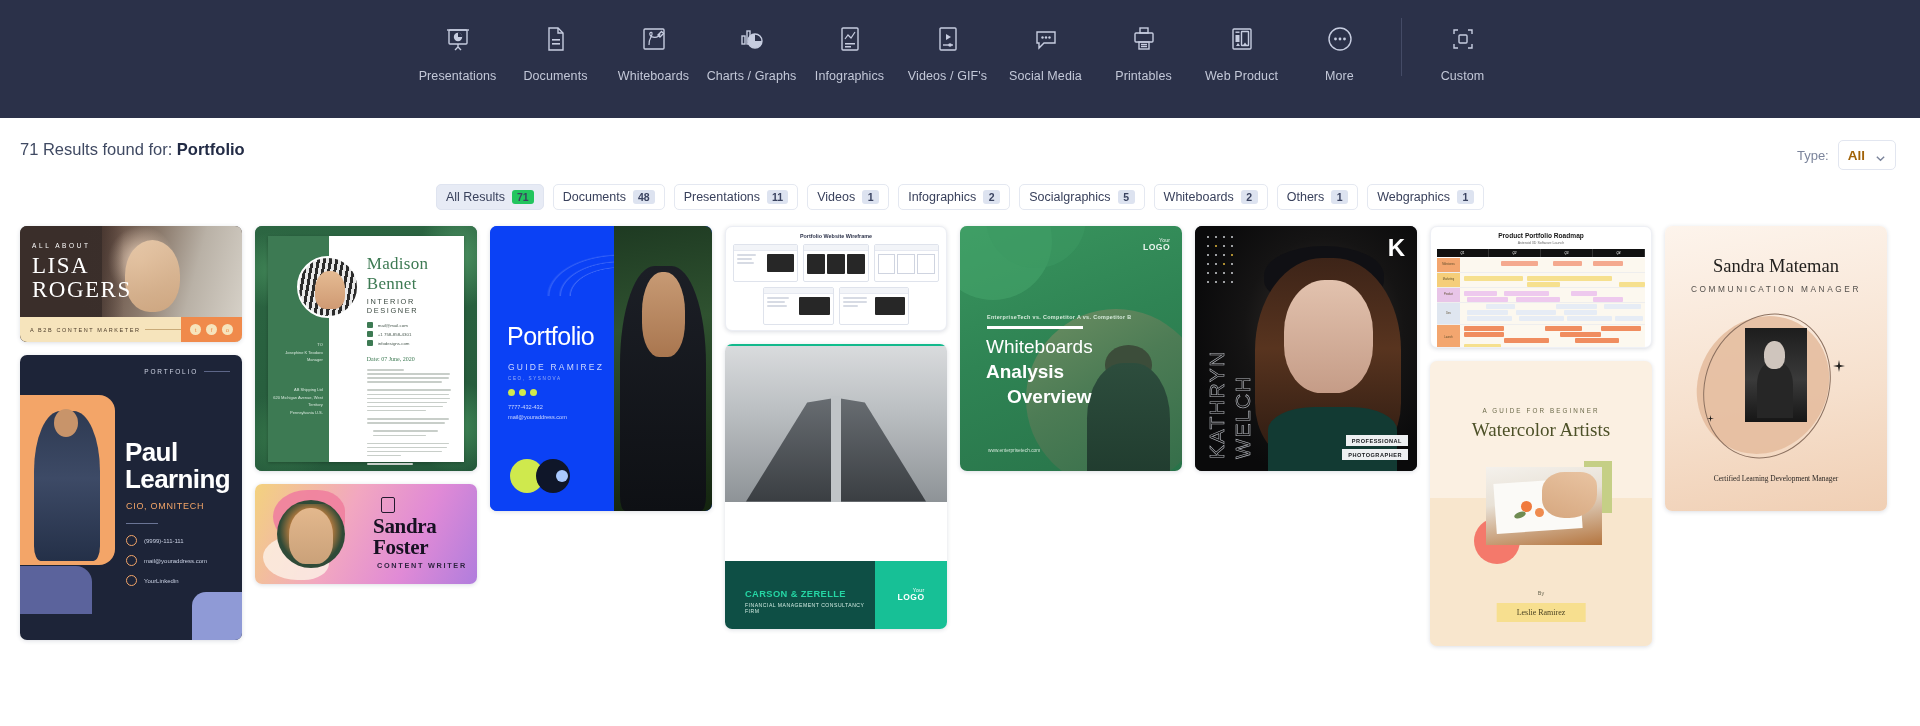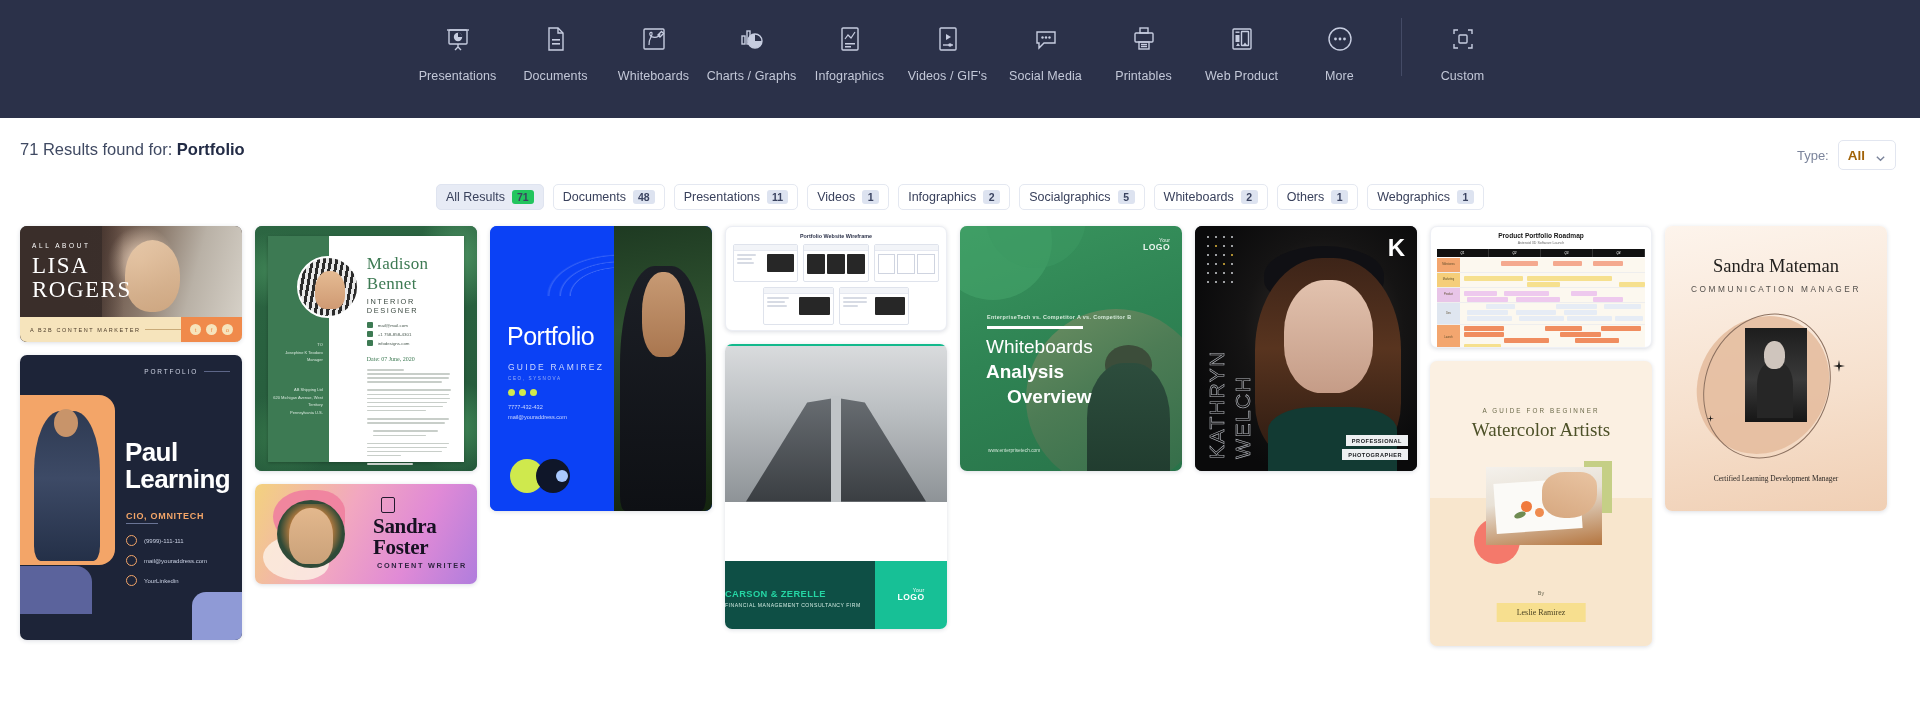--- a/index.html
+++ b/index.html
@@ -183,22 +183,22 @@
   }
   .c-paul .ph:before{
     content:""; position:absolute; left:34px; top:14px; width:24px; height:28px;
     background:#c8946a; border-radius:50%; z-index:2;
   }
   .c-paul .nm {
     position:absolute; left:105px; top:84px; color:#fff; font-size:26px;
     font-weight:700; line-height:1.02; letter-spacing:-.6px;
   }
   .c-paul .role {
-    position:absolute; left:106px; top:156px; color:#f3a568; font-size:9px;
-    font-weight:700; letter-spacing:.7px;
+    position:absolute; left:106px; top:146px; color:#f3a568; font-size:9px;
+    font-weight:400; letter-spacing:.7px;
   }
   .c-paul .hr { position:absolute; left:106px; top:168px; width:32px; height:1px; background:#6a7495;}
   .c-paul .ct { position:absolute; left:106px; top:180px; display:flex; flex-direction:column; gap:9px;}
   .c-paul .ctrow { display:flex; align-items:center; gap:7px; }
   .c-paul .ctic { width:11px; height:11px; border-radius:50%; border:1.3px solid #f3a568;}
   .c-paul .cttx { font-size:6px; color:#c9d0e2; }
   .c-paul .blob1 { position:absolute; left:0; bottom:26px; width:72px; height:48px;
      background:#5b639c; border-radius:0 16px 0 0; }
   .c-paul .blob2 { position:absolute; right:0; bottom:0; width:50px; height:48px;
      background:#8f9ad6; border-radius:14px 0 0 0;}
@@ -310,21 +310,21 @@
      width:16px; height:16px; color:#0ec08d; }
   .c-fin .img{ height:156px; position:relative; overflow:hidden;
      background:linear-gradient(180deg,#d9dbdd 0%,#bcc0c3 40%,#8e9397 100%);}
   .c-fin .img .bl{ position:absolute; bottom:0; left:50%; transform:translateX(-50%);
      width:180px;height:118px;
      background: linear-gradient(180deg,#6e7378 0%,#3a3e42 100%);
      clip-path: polygon(0% 100%, 34% 16%, 50% 12%, 66% 16%, 100% 100%);}
   .c-fin .img .gap{ position:absolute; bottom:0; left:50%; transform:translateX(-50%);
      width:10px;height:106px; background:#c0c4c7;}
   .c-fin .ft{ position:absolute; bottom:0; left:0; right:0; height:68px; display:flex;}
-  .c-fin .ftl{ flex:1; background:#0e4f45; padding:28px 0 0 0;}
+  .c-fin .ftl{ flex:1; background:#0e4f45; padding:28px 0 0 20px;}
   .c-fin .ftl .n{ color:#25d6a4; font-size:9.3px; font-weight:700; letter-spacing:.4px;}
   .c-fin .ftl .s{ color:#cfe9e0; font-size:5.1px; letter-spacing:.5px; margin-top:3px;}
   .c-fin .ftr{ width:72px; background:#17c096; display:flex; align-items:center; justify-content:center;}
   .c-fin .lg{ color:#fff; text-align:right; line-height:1;}
   .c-fin .lg .a{ font-size:5.2px; letter-spacing:.3px; }
   .c-fin .lg .b{ font-size:8.5px; font-weight:700; letter-spacing:.5px; }
 
   
   .c-cmp{ height:245px; position:relative; overflow:hidden;
      background: linear-gradient(160deg,#39955e 0%,#2f8454 45%,#287349 100%);}

